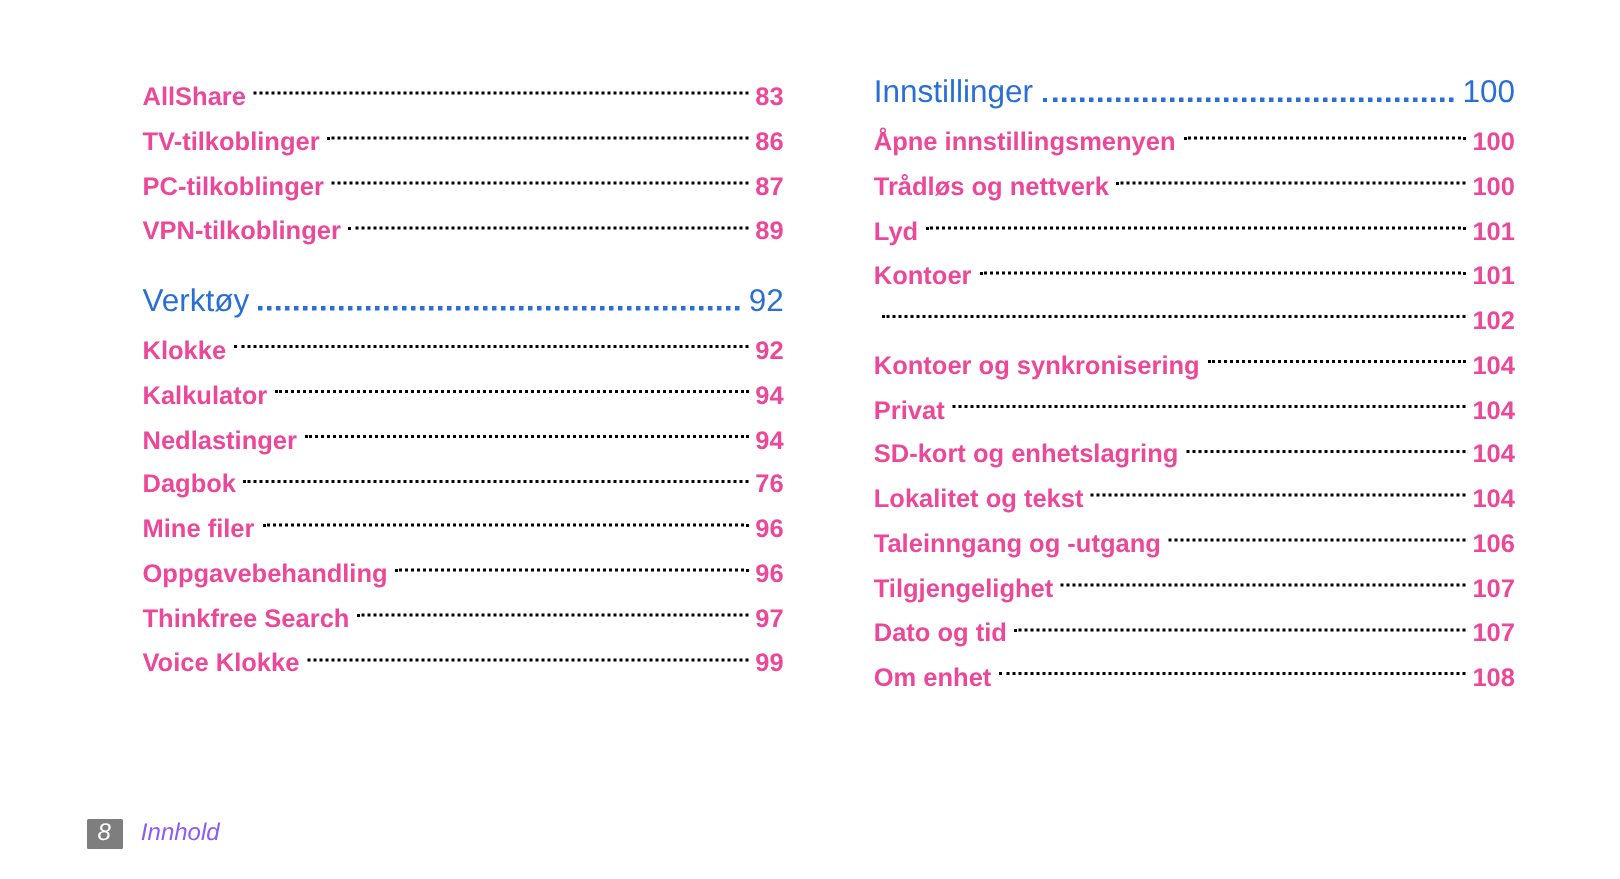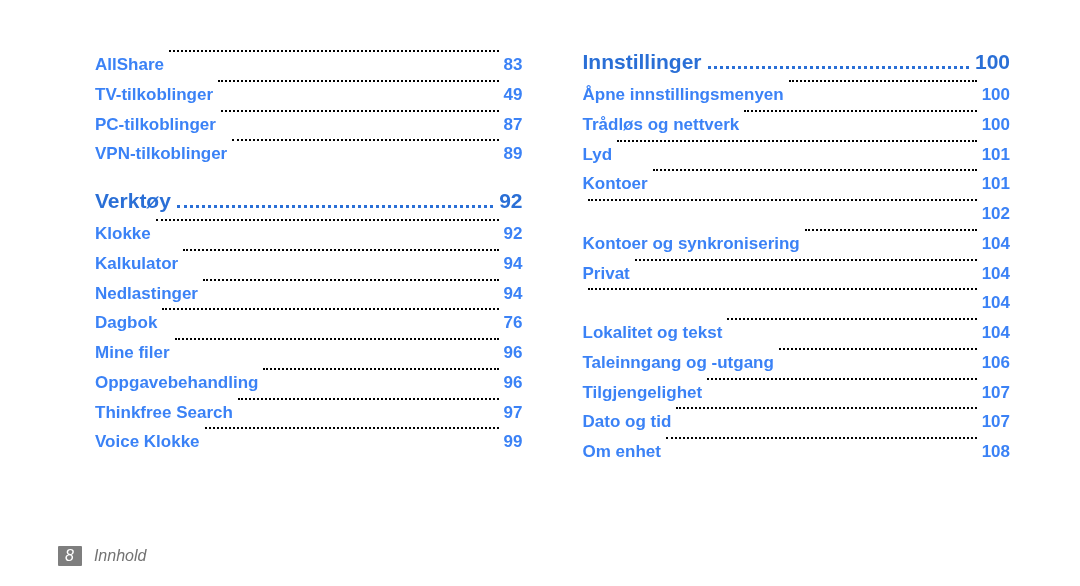--- a/index.html
+++ b/index.html
@@ -20,38 +20,38 @@
     flex: 1;
     display: flex;
     flex-direction: column;
   }
   .section-heading {
     display: flex;
     align-items: baseline;
     margin-top: 20px;
     margin-bottom: 6px;
     color: #2a6fd6;
-    font-weight: 700;
+    font-weight: 400;
     font-size: 21px;
   }
   .section-heading.first-right { margin-top: 0; }
   .section-title { white-space: nowrap; }
   .section-leader {
     flex: 1;
     border-bottom: 3px dotted #2a6fd6;
     margin: 0 6px 5px 6px;
     height: 1px;
   }
   .section-page { white-space: nowrap; }
   .toc-row {
     display: flex;
-    align-items: flex-start;
+    align-items: center;
     font-size: 17px;
     font-weight: 600;
-    color: #3b82f6;
+    color: #ec4899;
     line-height: 1.75;
   }
   .toc-title { white-space: nowrap; }
   .toc-leader {
     flex: 1;
     border-bottom: 2.5px dotted #000;
     margin: 0 5px 5px 5px;
     height: 1px;
   }
   .toc-page { white-space: nowrap; }
@@ -67,39 +67,39 @@
     background: #7e7e7e;
     color: #fff;
     font-style: italic;
     font-weight: 400;
     font-size: 16px;
     padding: 1px 8px 1px 7px;
     border-radius: 1px;
   }
   .footer-label {
     font-style: italic;
-    color: #737373;
+    color: #8b5cf6;
     font-size: 16px;
   }
 </style>
 </head>
 <body>
 
 <div class="columns">
 
   <div class="col">
     <div class="toc-row">
       <span class="toc-title">AllShare</span>
       <span class="toc-leader"></span>
       <span class="toc-page">83</span>
     </div>
     <div class="toc-row">
       <span class="toc-title">TV-tilkoblinger</span>
       <span class="toc-leader"></span>
-      <span class="toc-page">49</span>
+      <span class="toc-page">86</span>
     </div>
     <div class="toc-row">
       <span class="toc-title">PC-tilkoblinger</span>
       <span class="toc-leader"></span>
       <span class="toc-page">87</span>
     </div>
     <div class="toc-row">
       <span class="toc-title">VPN-tilkoblinger</span>
       <span class="toc-leader"></span>
       <span class="toc-page">89</span>
@@ -188,20 +188,21 @@
       <span class="toc-title">Kontoer og synkronisering</span>
       <span class="toc-leader"></span>
       <span class="toc-page">104</span>
     </div>
     <div class="toc-row">
       <span class="toc-title">Privat</span>
       <span class="toc-leader"></span>
       <span class="toc-page">104</span>
     </div>
     <div class="toc-row">
+      <span class="toc-title">SD-kort og enhetslagring</span>
       <span class="toc-leader"></span>
       <span class="toc-page">104</span>
     </div>
     <div class="toc-row">
       <span class="toc-title">Lokalitet og tekst</span>
       <span class="toc-leader"></span>
       <span class="toc-page">104</span>
     </div>
     <div class="toc-row">
       <span class="toc-title">Taleinngang og -utgang</span>

